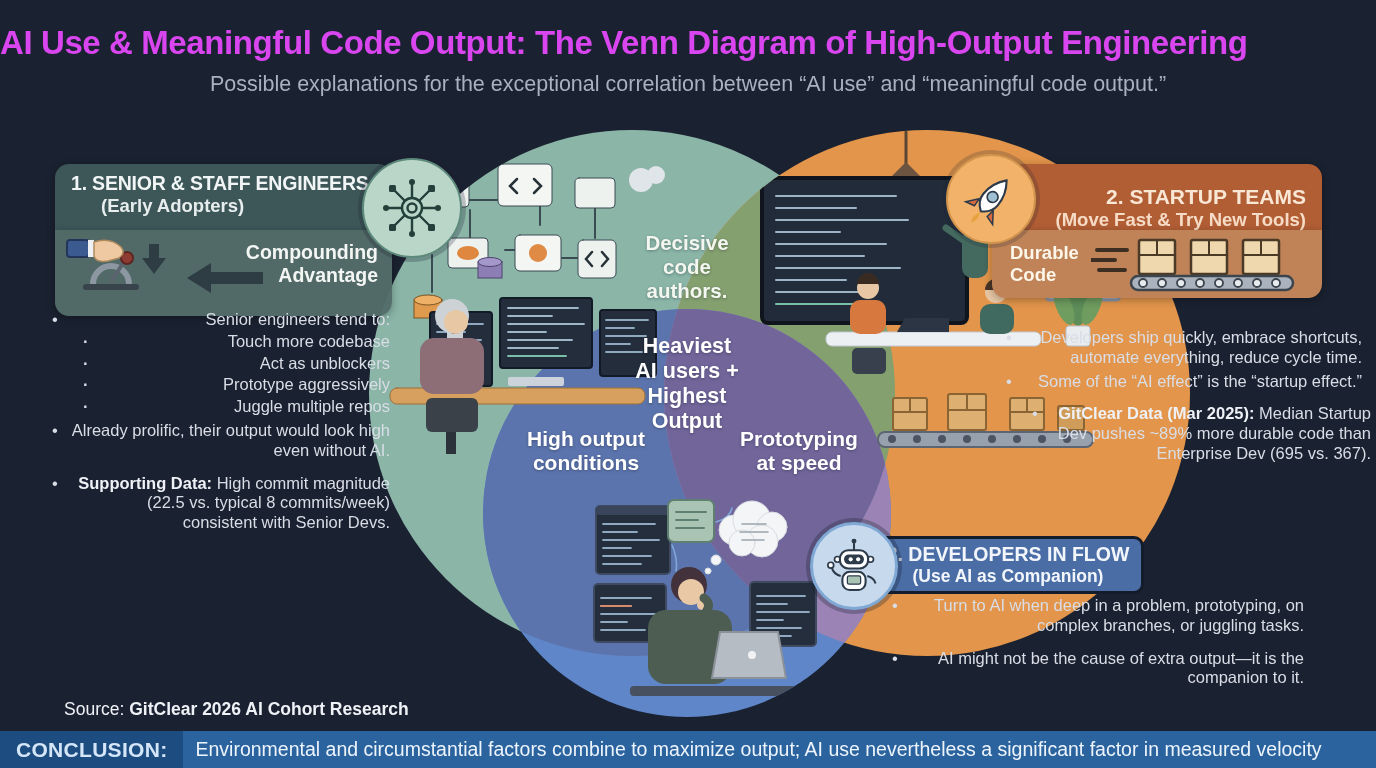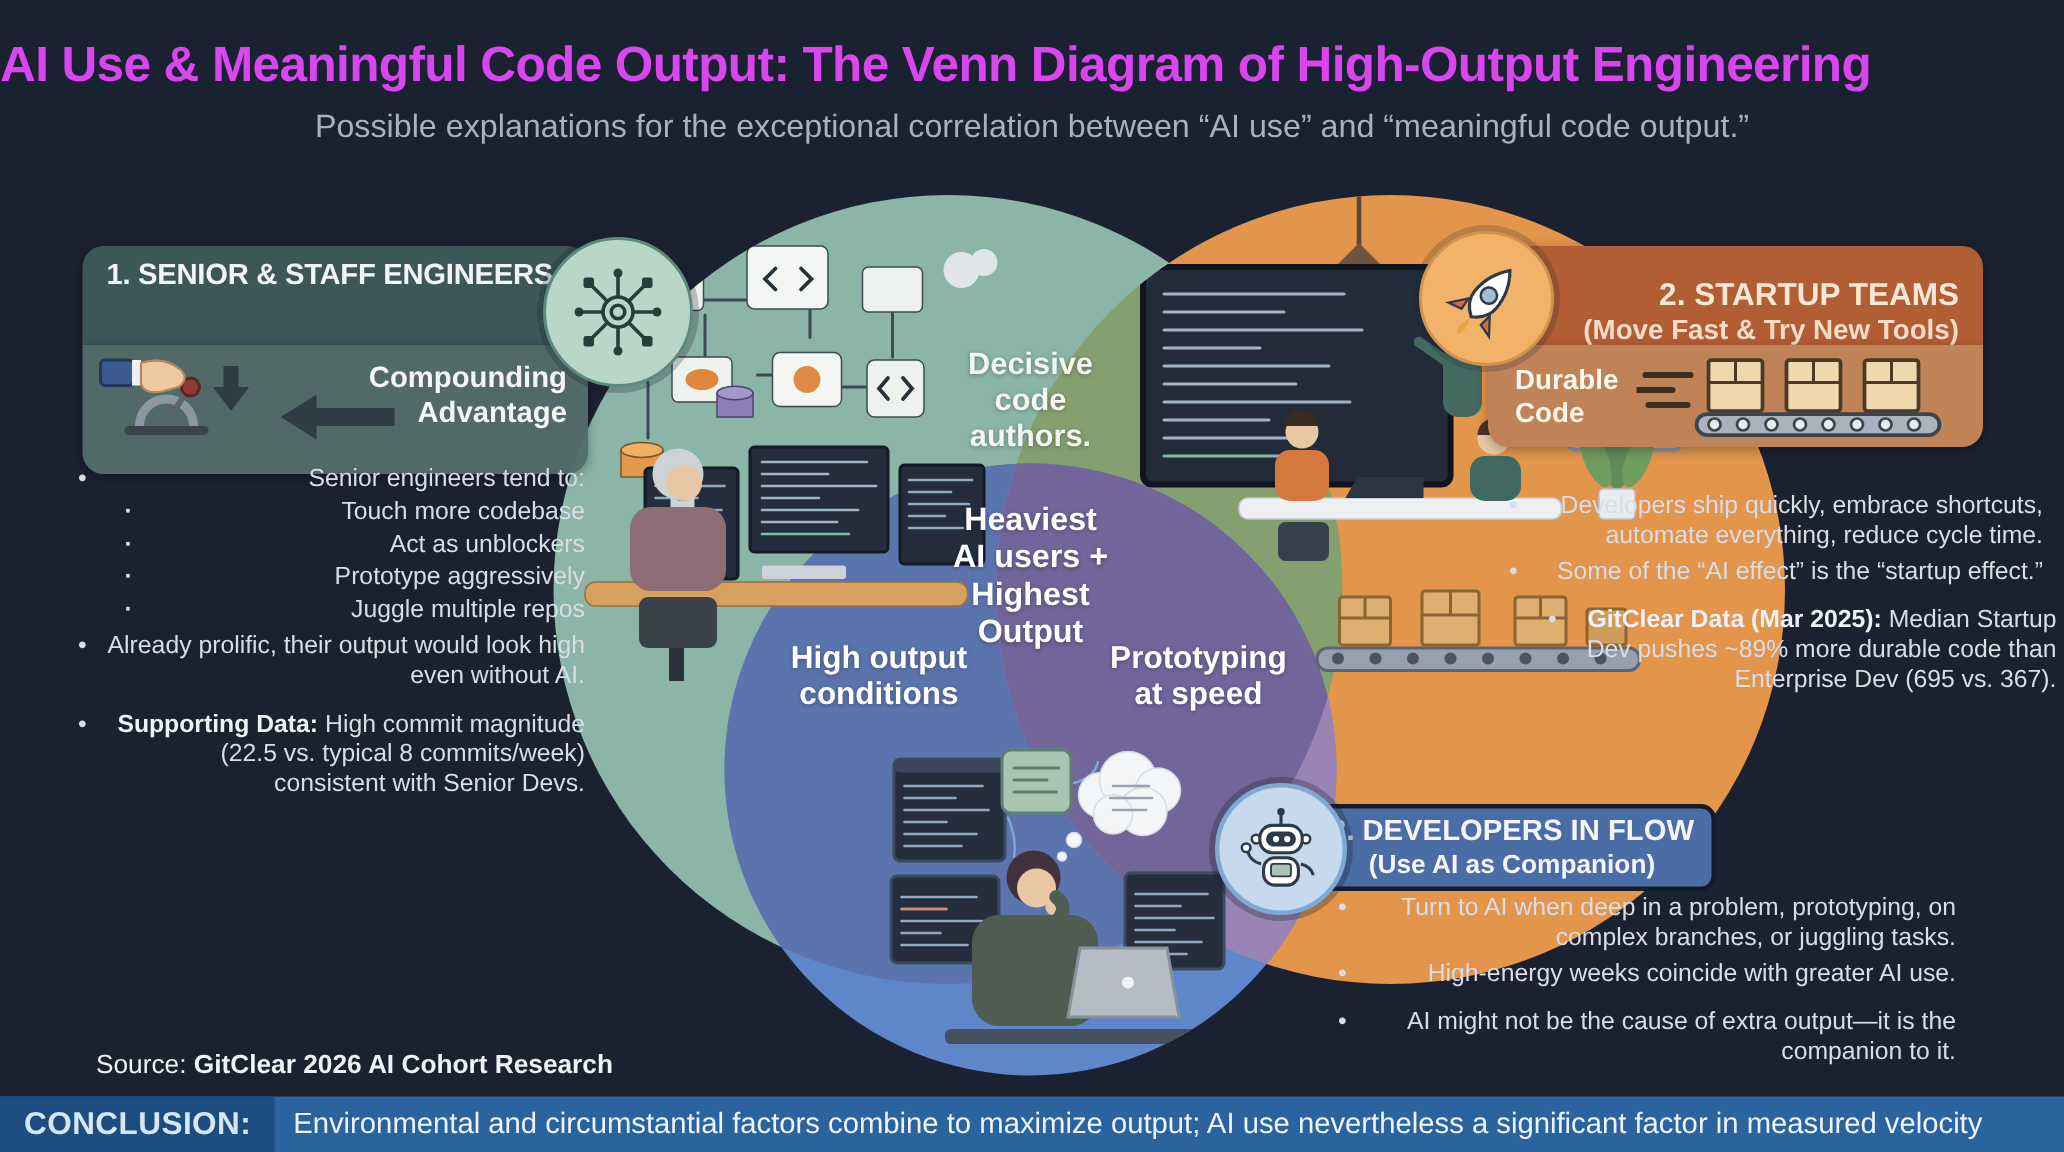--- a/index.html
+++ b/index.html
@@ -237,20 +237,21 @@
     <span>High output</span>
     <span>conditions</span>
   </div>
   <div class="vlabel" id="vl-right">
     <span>Prototyping</span>
     <span>at speed</span>
   </div>
 
   <div class="panel" id="senior-head">
     <div class="h1">1. SENIOR &amp; STAFF ENGINEERS</div>
+    <div class="h2">(Early Adopters)</div>
   </div>
   <div class="panel" id="senior-badge">
     <svg width="210" height="66" viewBox="0 0 210 66" style="position:absolute;left:8px;top:2px;">
       <path d="M30 52 a18 18 0 0 1 36 0" fill="none" stroke="#8d97a1" stroke-width="6"></path>
       <rect x="20" y="52" width="56" height="6" rx="3" fill="#39434c"></rect>
       <line x1="48" y1="50" x2="62" y2="28" stroke="#5b646e" stroke-width="4"></line>
       <circle cx="64" cy="26" r="6" fill="#8e3b34" stroke="#5e2620" stroke-width="2"></circle>
       <rect x="4" y="8" width="22" height="17" rx="3" fill="#3b5a8f" stroke="#22365c" stroke-width="2"></rect>
       <rect x="25" y="8" width="6" height="17" fill="#eef1f4"></rect>
       <path d="M31 10 q16 -5 27 5 q5 6 -2 11 l-11 3 q-12 2 -14 -5 z" fill="#eec9a2" stroke="#b08a5e" stroke-width="1.5"></path>
@@ -363,21 +364,20 @@
     <li><span>Developers ship quickly, embrace shortcuts, automate everything, reduce cycle time.</span></li>
     <li class="nowrap"><span>Some of the “AI effect” is the “startup effect.”</span></li>
     <li class="gap indent">
       <b>GitClear Data (Mar 2025):</b>
       <span>Median Startup Dev pushes ~89% more durable code than Enterprise Dev (695 vs. 367).</span>
     </li>
   </ul>
 
   <ul class="list" id="list-flow">
     <li><span>Turn to AI when deep in a problem, prototyping, on complex branches, or juggling tasks.</span></li>
-    <li><span>High-energy weeks coincide with greater AI use.</span></li>
     <li class="gap"><span>AI might not be the cause of extra output—it is the companion to it.</span></li>
   </ul>
 
   <div class="source">
     <span>Source:</span>
     <b>GitClear 2026 AI Cohort Research</b>
   </div>
   <div class="conclusion">
     <span class="clabel">CONCLUSION:</span>
     <span class="ctext">Environmental and circumstantial factors combine to maximize output; AI use nevertheless a significant factor in measured velocity</span>

